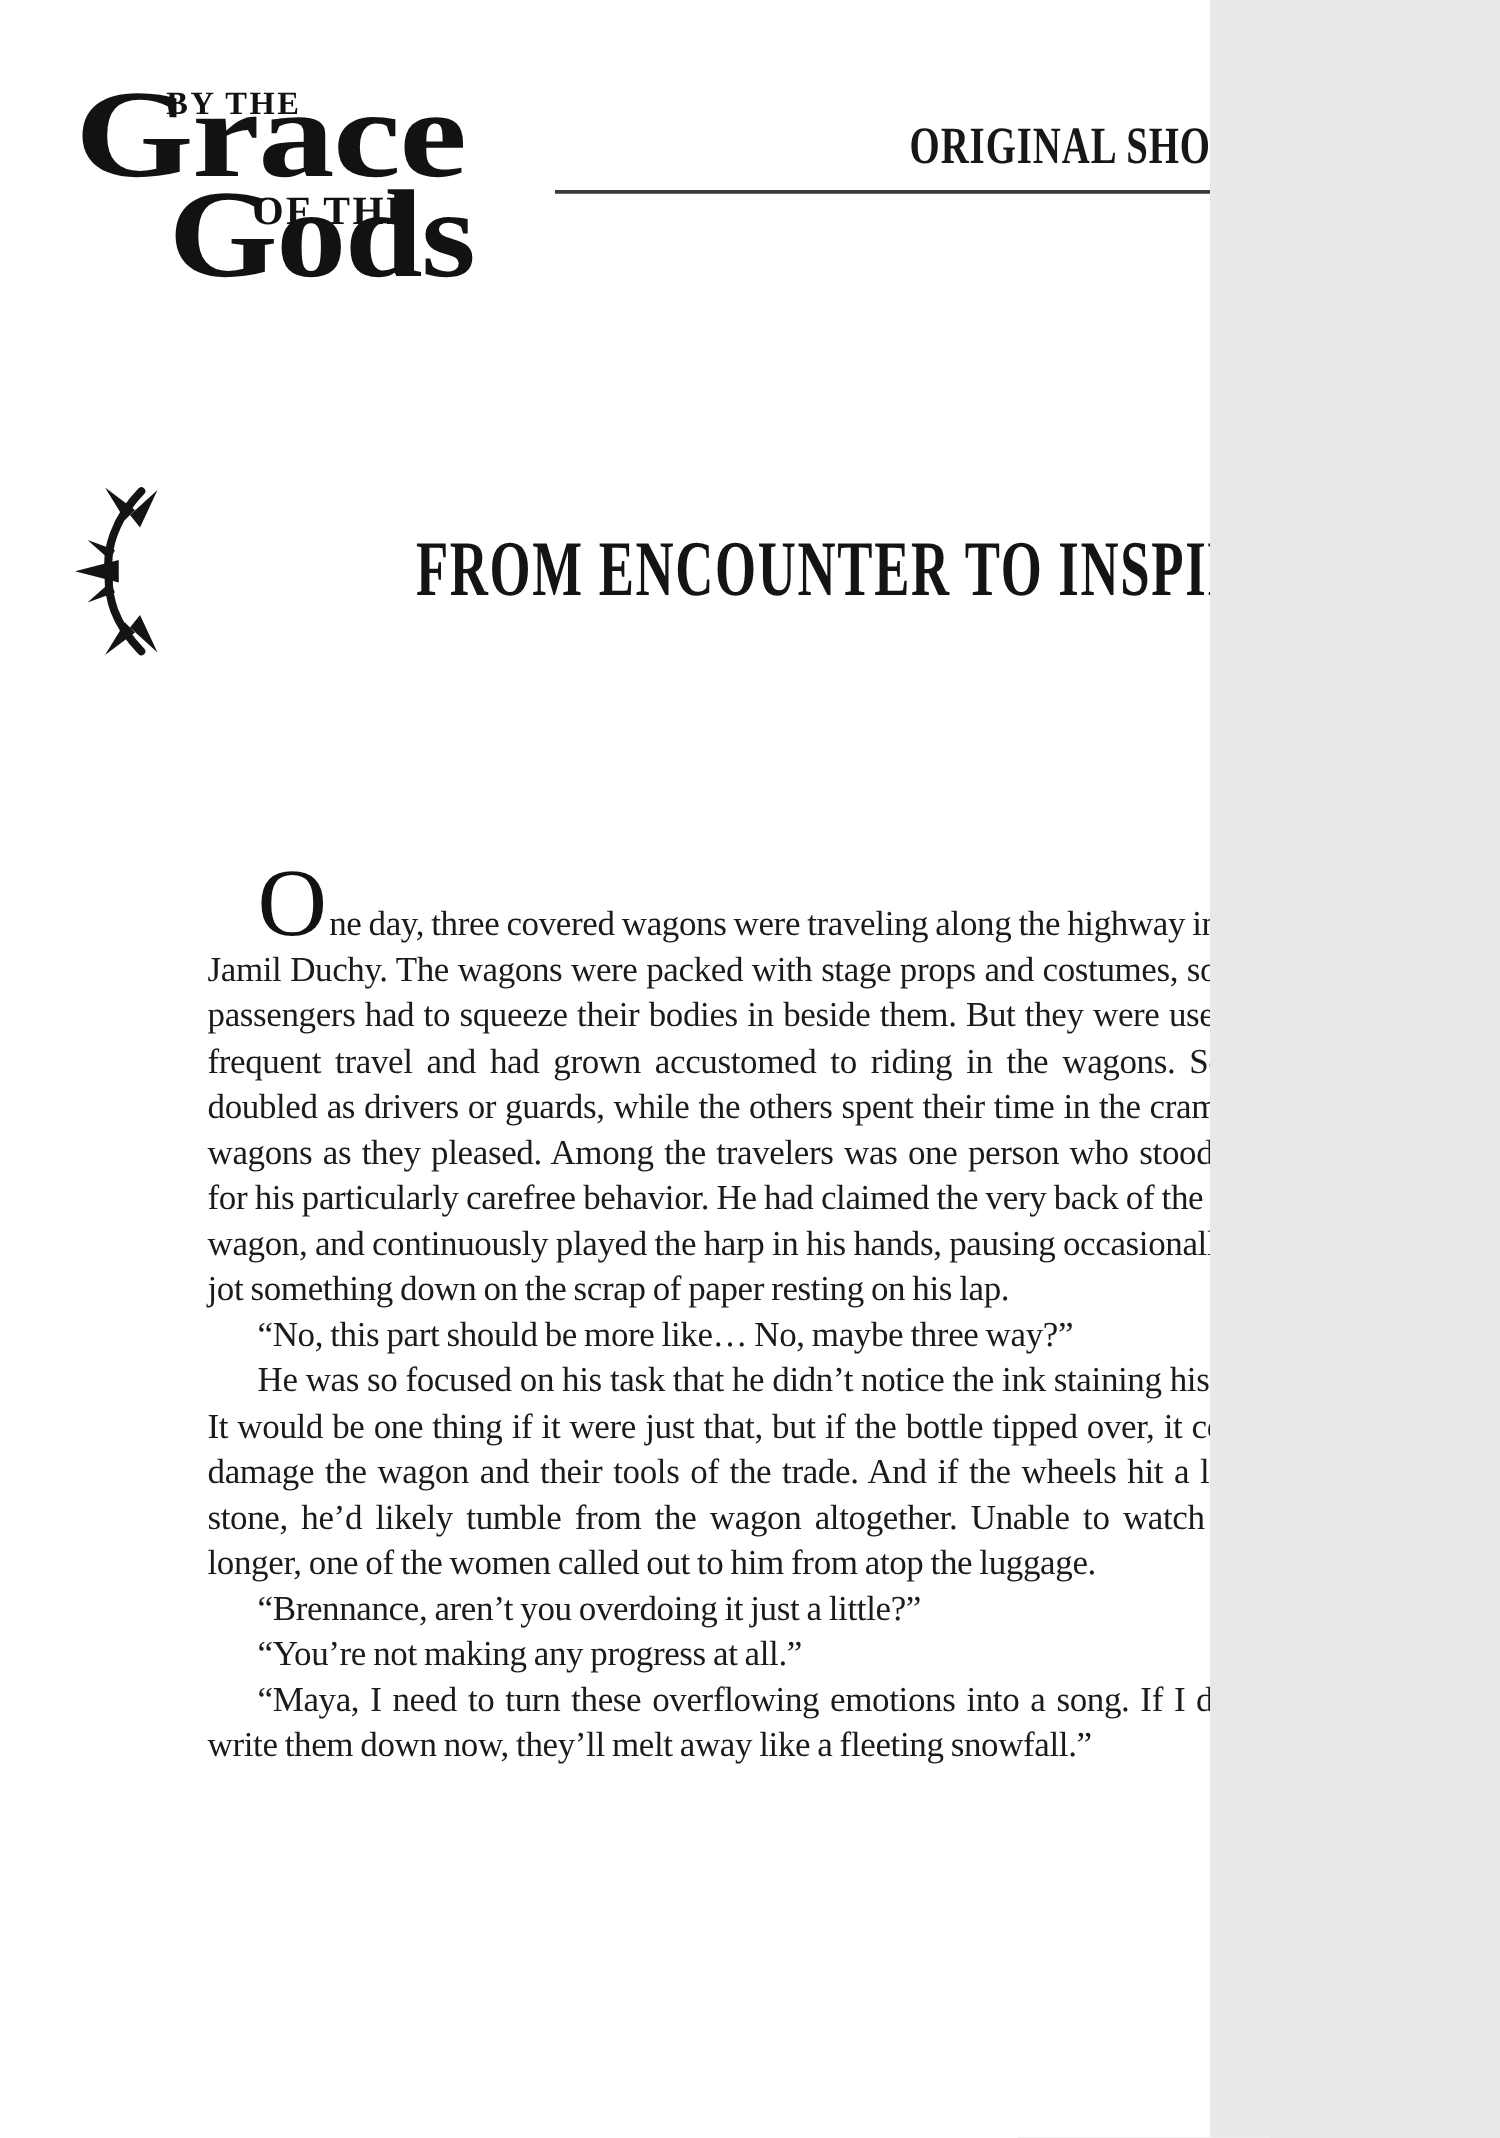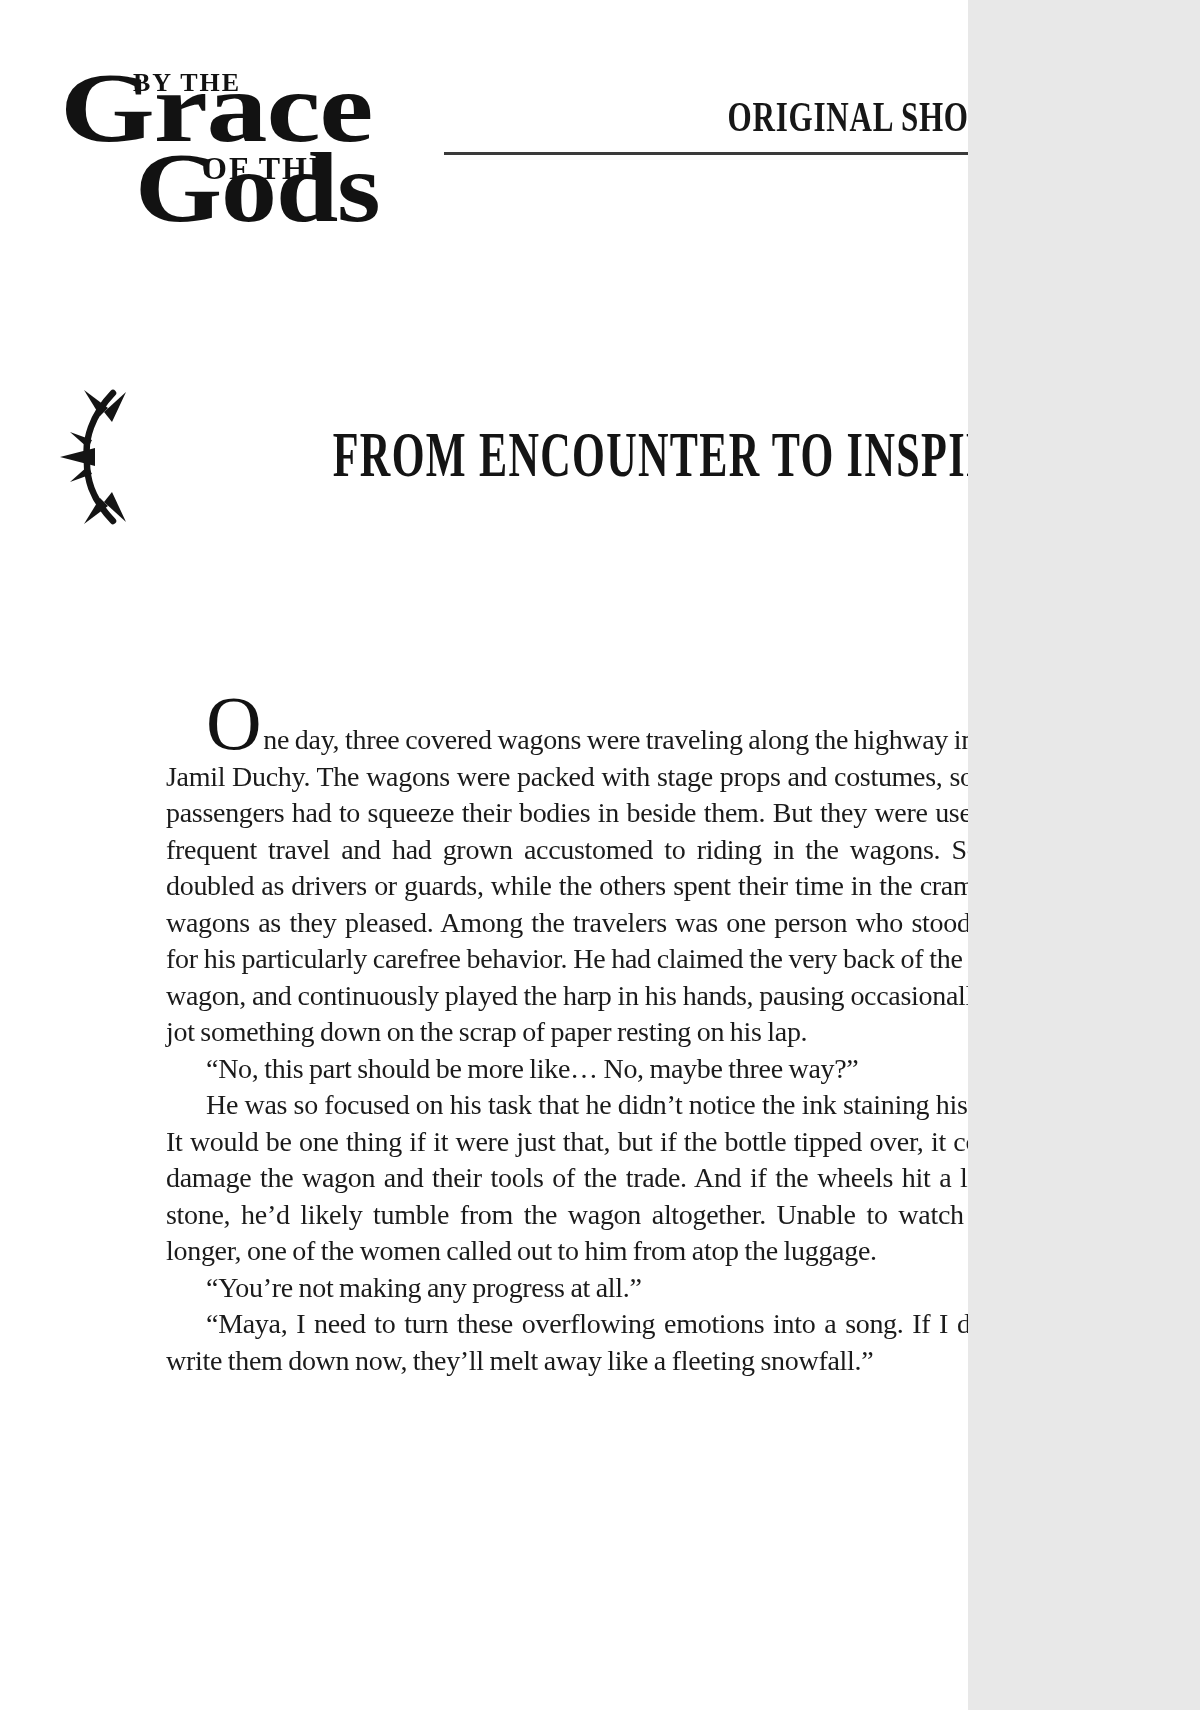--- a/index.html
+++ b/index.html
@@ -92,17 +92,18 @@
     <polygon fill="currentColor" points="40,110 24,136 48,118"></polygon>
     <polygon fill="currentColor" points="44,114 66,134 52,104"></polygon>
     <polygon fill="currentColor" points="10,44 32,52 28,60"></polygon>
     <polygon fill="currentColor" points="10,94 32,86 28,78"></polygon>
   </svg>
 
   <main class="story">
       <p class="opening">One day, three covered wagons were traveling along the highway in the Jamil Duchy. The wagons were packed with stage props and costumes, so the passengers had to squeeze their bodies in beside them. But they were used to frequent travel and had grown accustomed to riding in the wagons. Some doubled as drivers or guards, while the others spent their time in the cramped wagons as they pleased. Among the travelers was one person who stood out for his particularly carefree behavior. He had claimed the very back of the lead wagon, and continuously played the harp in his hands, pausing occasionally to jot something down on the scrap of paper resting on his lap.</p>
       <p>“No, this part should be more like… No, maybe three way?”</p>
       <p>He was so focused on his task that he didn’t notice the ink staining his lap. It would be one thing if it were just that, but if the bottle tipped over, it could damage the wagon and their tools of the trade. And if the wheels hit a large stone, he’d likely tumble from the wagon altogether. Unable to watch any longer, one of the women called out to him from atop the luggage.</p>
+      <p>“Brennance, aren’t you overdoing it just a little?”</p>
       <p>“You’re not making any progress at all.”</p>
       <p>“Maya, I need to turn these overflowing emotions into a song. If I don’t write them down now, they’ll melt away like a fleeting snowfall.”</p>
     </main>
 
 </div>
 
 </body></html>

